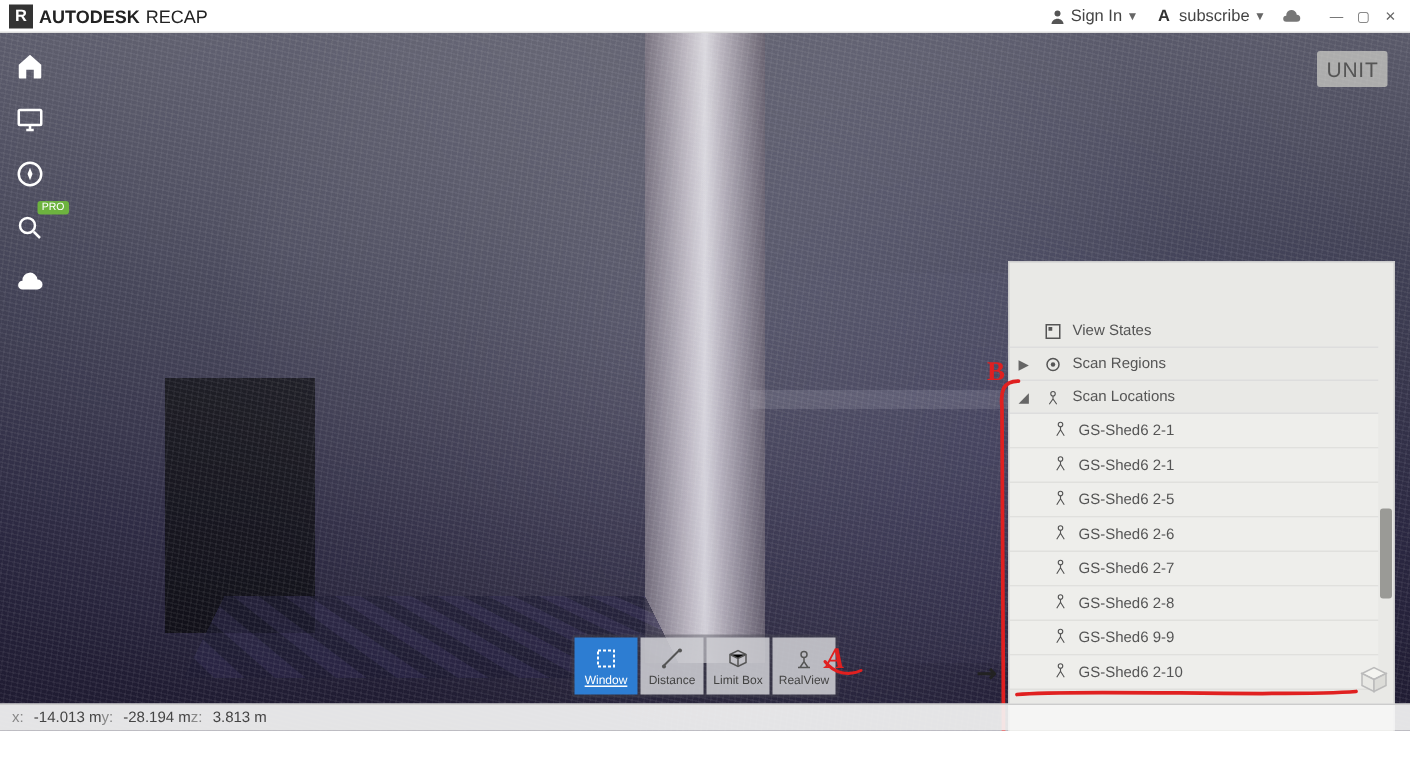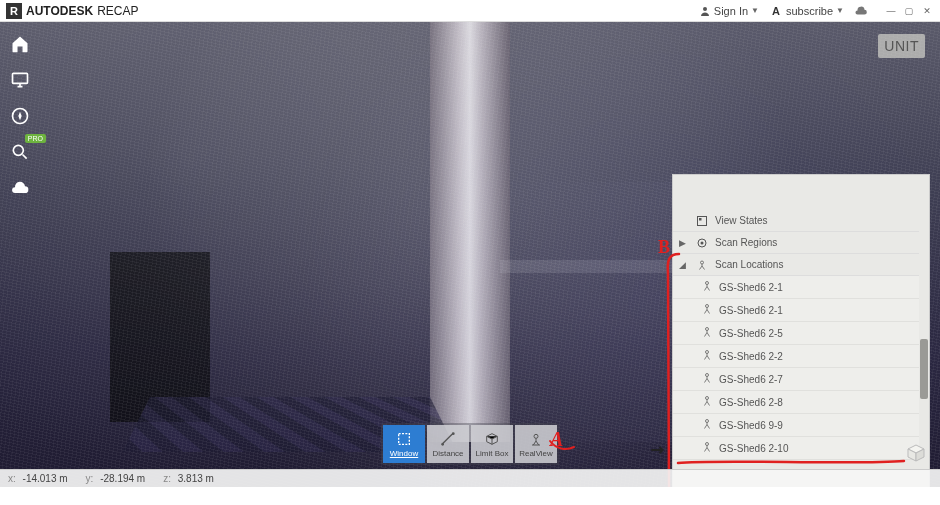--- a/index.html
+++ b/index.html
@@ -110,21 +110,21 @@
     background: rgba(220,220,210,0.65); color: #555;
     font-size: 14px; padding: 4px 6px; border-radius: 2px;
     letter-spacing: 0.5px;
   }
 
   
   .coord-bar {
     position: absolute; left: 0; bottom: 0; height: 18px; width: 940px;
     background: rgba(245,245,245,0.92);
     display: flex; align-items: center; padding: 0 8px;
-    font-size: 10px; color: #444; gap: 18px;
+    font-size: 10px; color: #444; 
     border-top: 1px solid #ccc;
   }
   .coord-bar .coord-label { color: #888; margin-right: 4px; }
 
   
   .bottom-tools {
     position: absolute; left: 50%; transform: translateX(-50%);
     bottom: 22px;
     display: flex; gap: 2px;
     background: rgba(70,70,80,0.4);
@@ -387,21 +387,21 @@
                 <circle cx="12" cy="6" r="3" fill="none" stroke="#555" stroke-width="1.5"></circle>
                 <path d="M12 9v4M7 21l5-8 5 8" stroke="#555" stroke-width="1.5" fill="none"></path>
               </svg></span>
             <span>GS-Shed6 2-5</span>
           </div>
           <div class="scan-row">
             <span class="tripod"><svg viewBox="0 0 24 24">
                 <circle cx="12" cy="6" r="3" fill="none" stroke="#555" stroke-width="1.5"></circle>
                 <path d="M12 9v4M7 21l5-8 5 8" stroke="#555" stroke-width="1.5" fill="none"></path>
               </svg></span>
-            <span>GS-Shed6 2-2</span>
+            <span>GS-Shed6 2-6</span>
           </div>
           <div class="scan-row">
             <span class="tripod"><svg viewBox="0 0 24 24">
                 <circle cx="12" cy="6" r="3" fill="none" stroke="#555" stroke-width="1.5"></circle>
                 <path d="M12 9v4M7 21l5-8 5 8" stroke="#555" stroke-width="1.5" fill="none"></path>
               </svg></span>
             <span>GS-Shed6 2-7</span>
           </div>
           <div class="scan-row">
             <span class="tripod"><svg viewBox="0 0 24 24">

